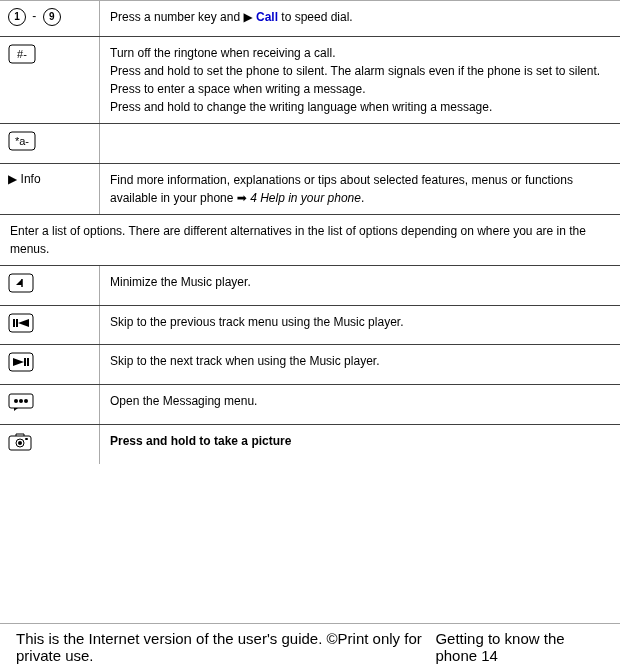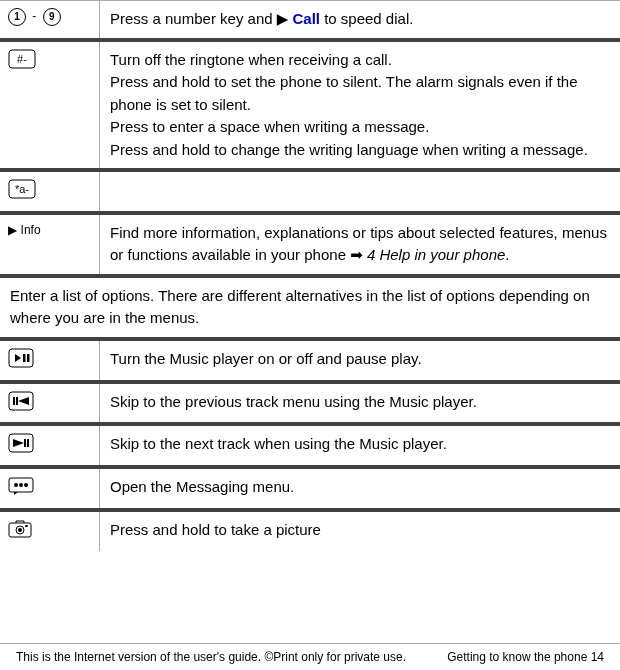--- a/index.html
+++ b/index.html
@@ -17,52 +17,52 @@
       height: 670px;
       display: flex;
       flex-direction: column;
     }
     .table {
       flex: 1;
       border-top: 1px solid #aaa;
     }
     .row {
       display: flex;
-      border-bottom: 4px solid #404040;
+      border-bottom: 1px solid #404040;
       min-height: 36px;
     }
     .cell-icon {
       width: 100px;
       min-width: 100px;
       padding: 7px 8px;
       display: flex;
       align-items: flex-start;
       justify-content: flex-start;
       border-right: 1px solid #aaa;
       font-size: 12px;
       line-height: 1.4;
     }
     .cell-desc {
       flex: 1;
       padding: 7px 10px;
-      font-size: 15px;
+      font-size: 12px;
       line-height: 1.5;
     }
     .call-text {
       color: #0000cc;
       font-weight: bold;
     }
     .info-label {
       font-weight: normal;
     }
     .italic { font-style: italic; }
     .footer {
       border-top: 1px solid #aaa;
       padding: 4px 8px;
-      font-size: 12px;
+      font-size: 15px;
       text-align: left;
     }
     .footer-row {
       display: flex;
       justify-content: space-between;
       align-items: center;
       padding: 2px 8px;
     }
     .symbol-circle {
       display: inline-flex;
@@ -132,36 +132,35 @@
         Find more information, explanations or tips about selected features, menus or functions available in your phone ➡ <span class="italic">4 Help in your phone</span>.
       </div>
     </div>
 
     <div class="row">
       <div class="cell-desc">
         Enter a list of options. There are different alternatives in the list of options depending on where you are in the menus.
       </div>
     </div>
 
-
     <div class="row">
       <div class="cell-icon">
         <span>
           <svg width="26" height="20" viewBox="0 0 26 20">
             <rect x="1" y="1" width="24" height="18" rx="3" ry="3" fill="none" stroke="#000" stroke-width="1"></rect>
-            <polygon points="7,6 13,10 7,14" fill="#000"></polygon>
-            <rect x="15" y="6" width="2.5" height="8" fill="#000"></rect>
-            <rect x="19" y="6" width="2.5" height="8" fill="#000"></rect>
-          </svg>
-        </span>
-      </div>
-      <div class="cell-desc">
-        Turn the Music player on or off and pause play.
-      </div>
-    </div>
+            <polygon points="8,12 14,6 14,12" fill="#000"></polygon>
+            <line x1="14" y1="6" x2="14" y2="14" stroke="#000" stroke-width="1.5"></line>
+          </svg>
+        </span>
+      </div>
+      <div class="cell-desc">
+        Minimize the Music player.
+      </div>
+    </div>
+
 
     <div class="row">
       <div class="cell-icon">
         <span>
           <svg width="26" height="20" viewBox="0 0 26 20">
             <rect x="1" y="1" width="24" height="18" rx="3" ry="3" fill="none" stroke="#000" stroke-width="1"></rect>
             <rect x="5" y="6" width="2" height="8" fill="#000"></rect>
             <polygon points="21,6 10,10 21,14" fill="#000"></polygon>
             <rect x="8" y="6" width="2" height="8" fill="#000"></rect>
           </svg>
@@ -198,21 +197,21 @@
             <circle cx="18" cy="9" r="2" fill="#000"></circle>
             <polygon points="6,16 6,19 10,16" fill="#000"></polygon>
           </svg>
         </span>
       </div>
       <div class="cell-desc">
         Open the Messaging menu.
       </div>
     </div>
 
-    <div class="row" style="border-bottom: none;">
+    <div class="row" style="border-bottom: none; font-weight: bold;">
       <div class="cell-icon">
         <span>
           <svg width="24" height="20" viewBox="0 0 24 20">
             <rect x="1" y="4" width="22" height="14" rx="2" ry="2" fill="none" stroke="#000" stroke-width="1"></rect>
             <path d="M8,4 L8,2 L16,2 L16,4" fill="none" stroke="#000" stroke-width="1"></path>
             <circle cx="12" cy="11" r="4" fill="none" stroke="#000" stroke-width="1"></circle>
             <circle cx="12" cy="11" r="2" fill="#000"></circle>
             <rect x="17" y="6" width="3" height="2" rx="1" fill="#000"></rect>
           </svg>
         </span>

